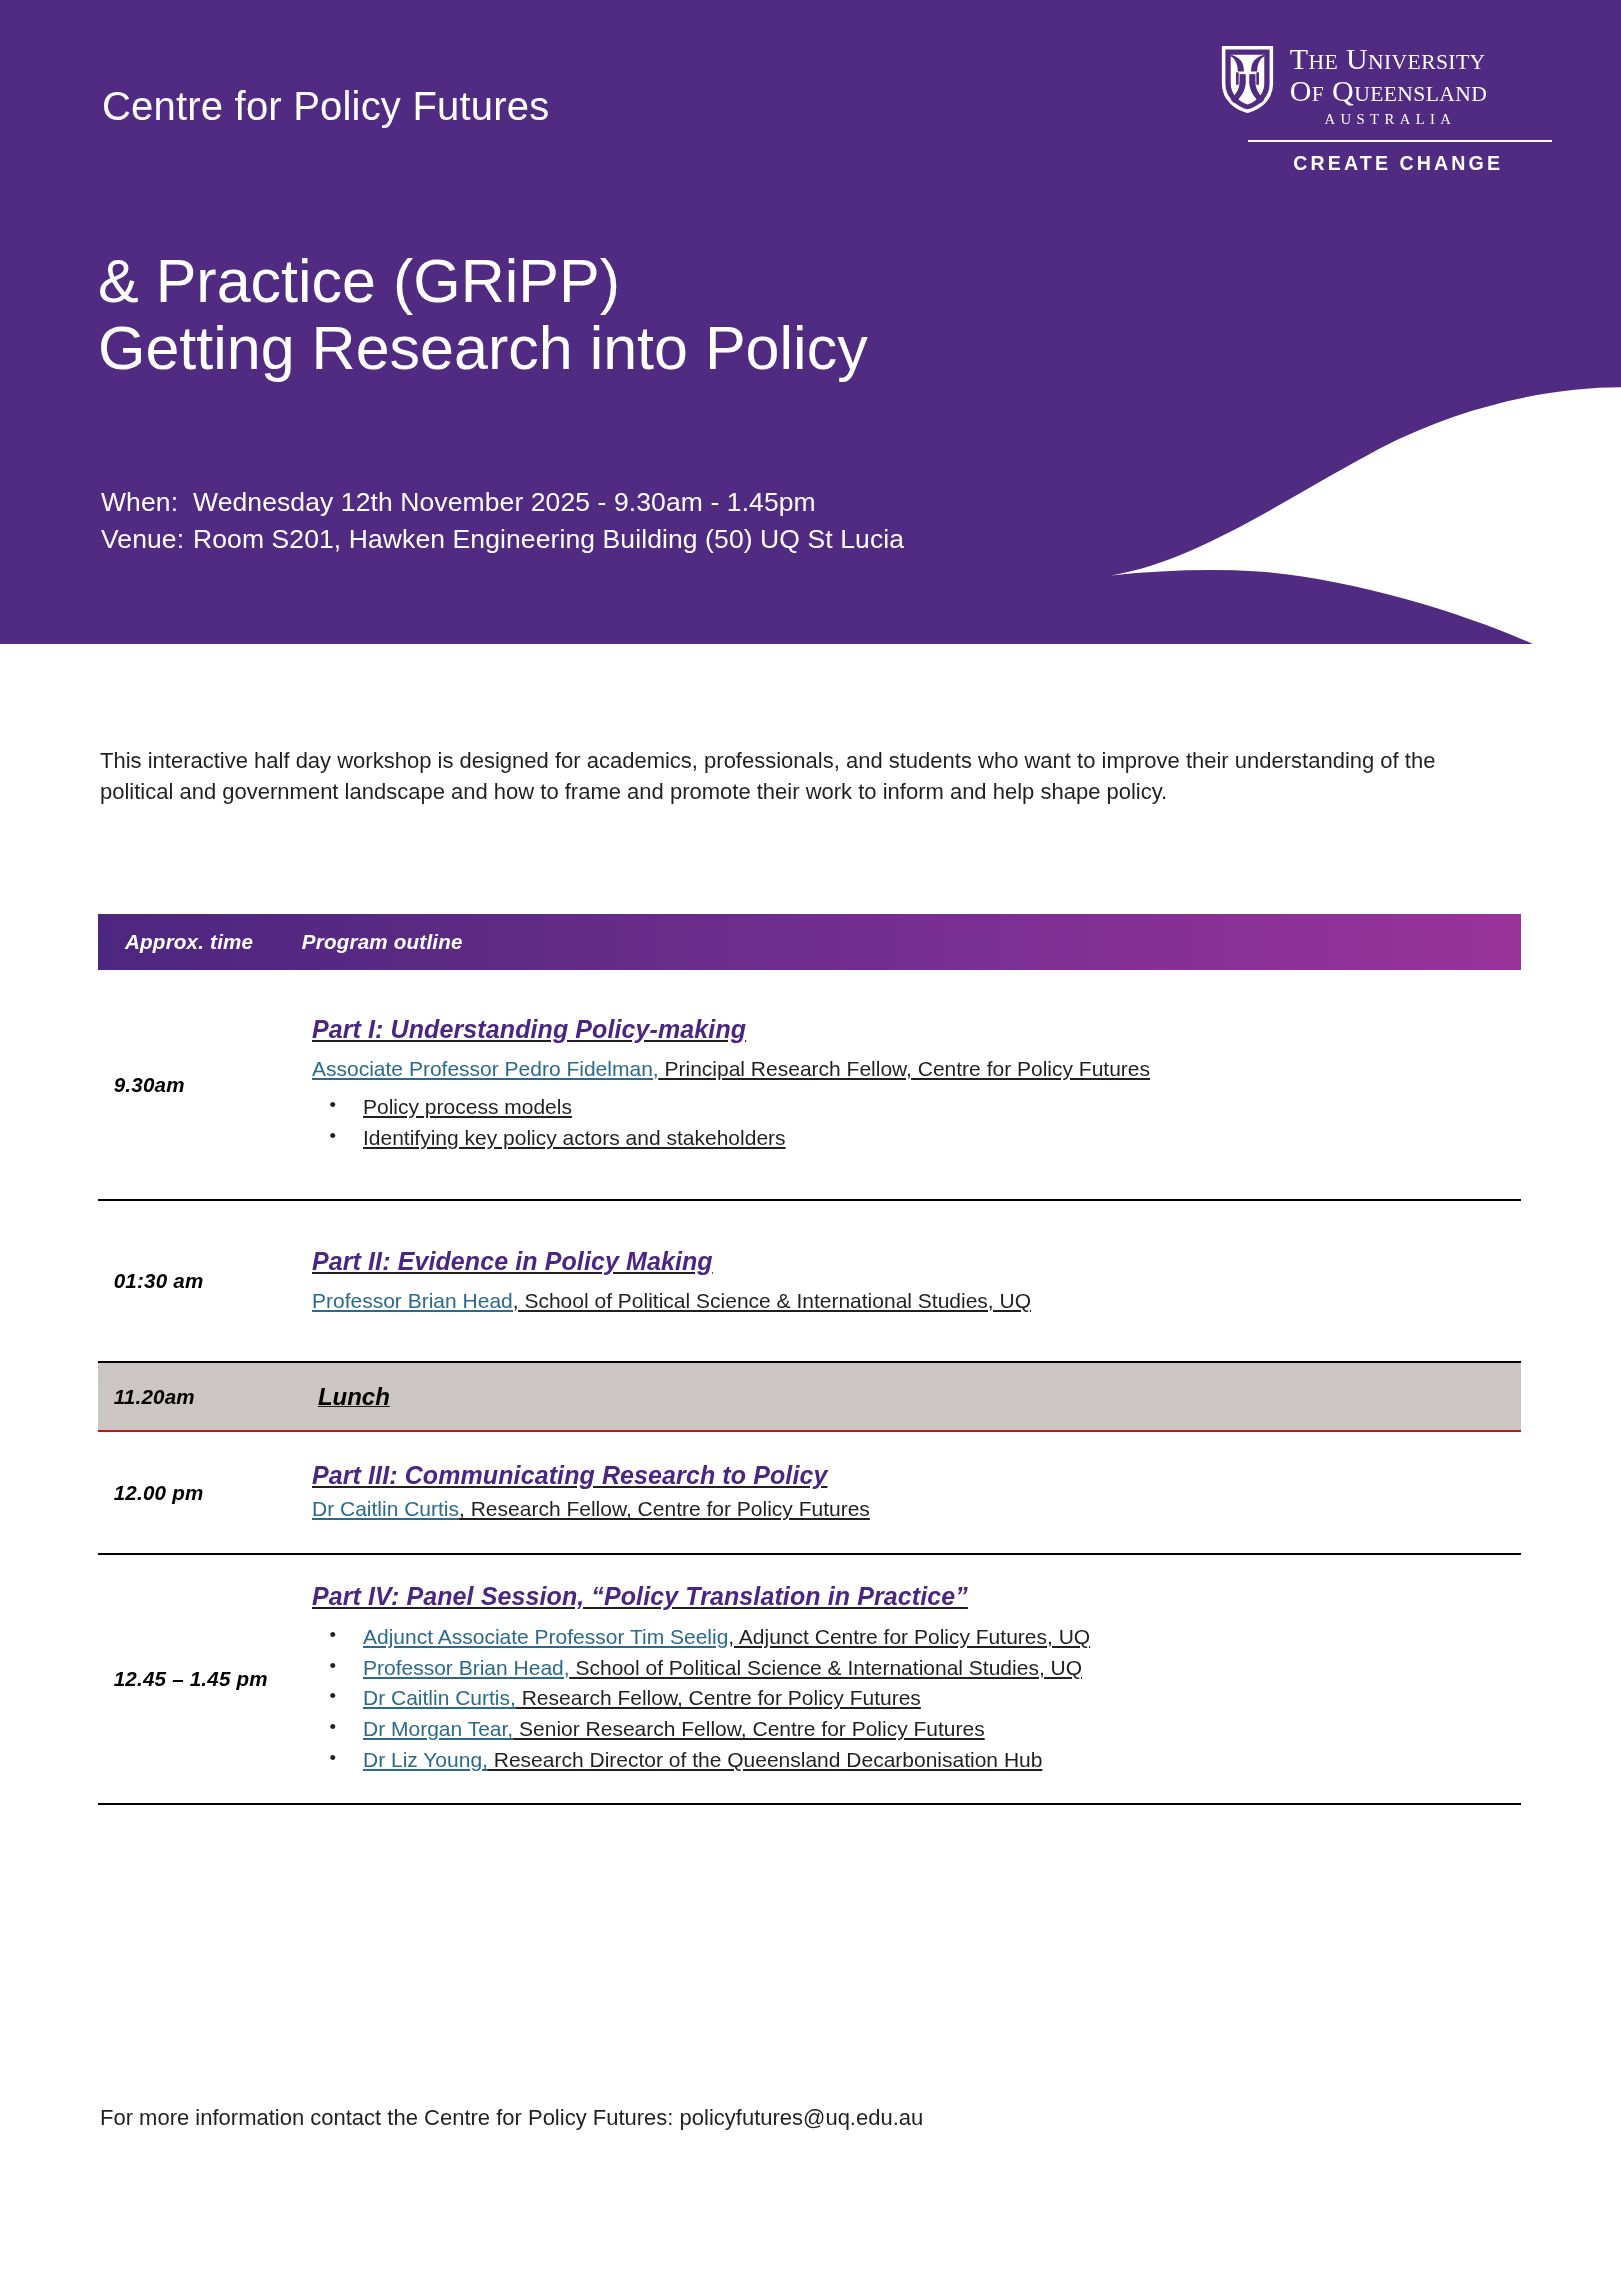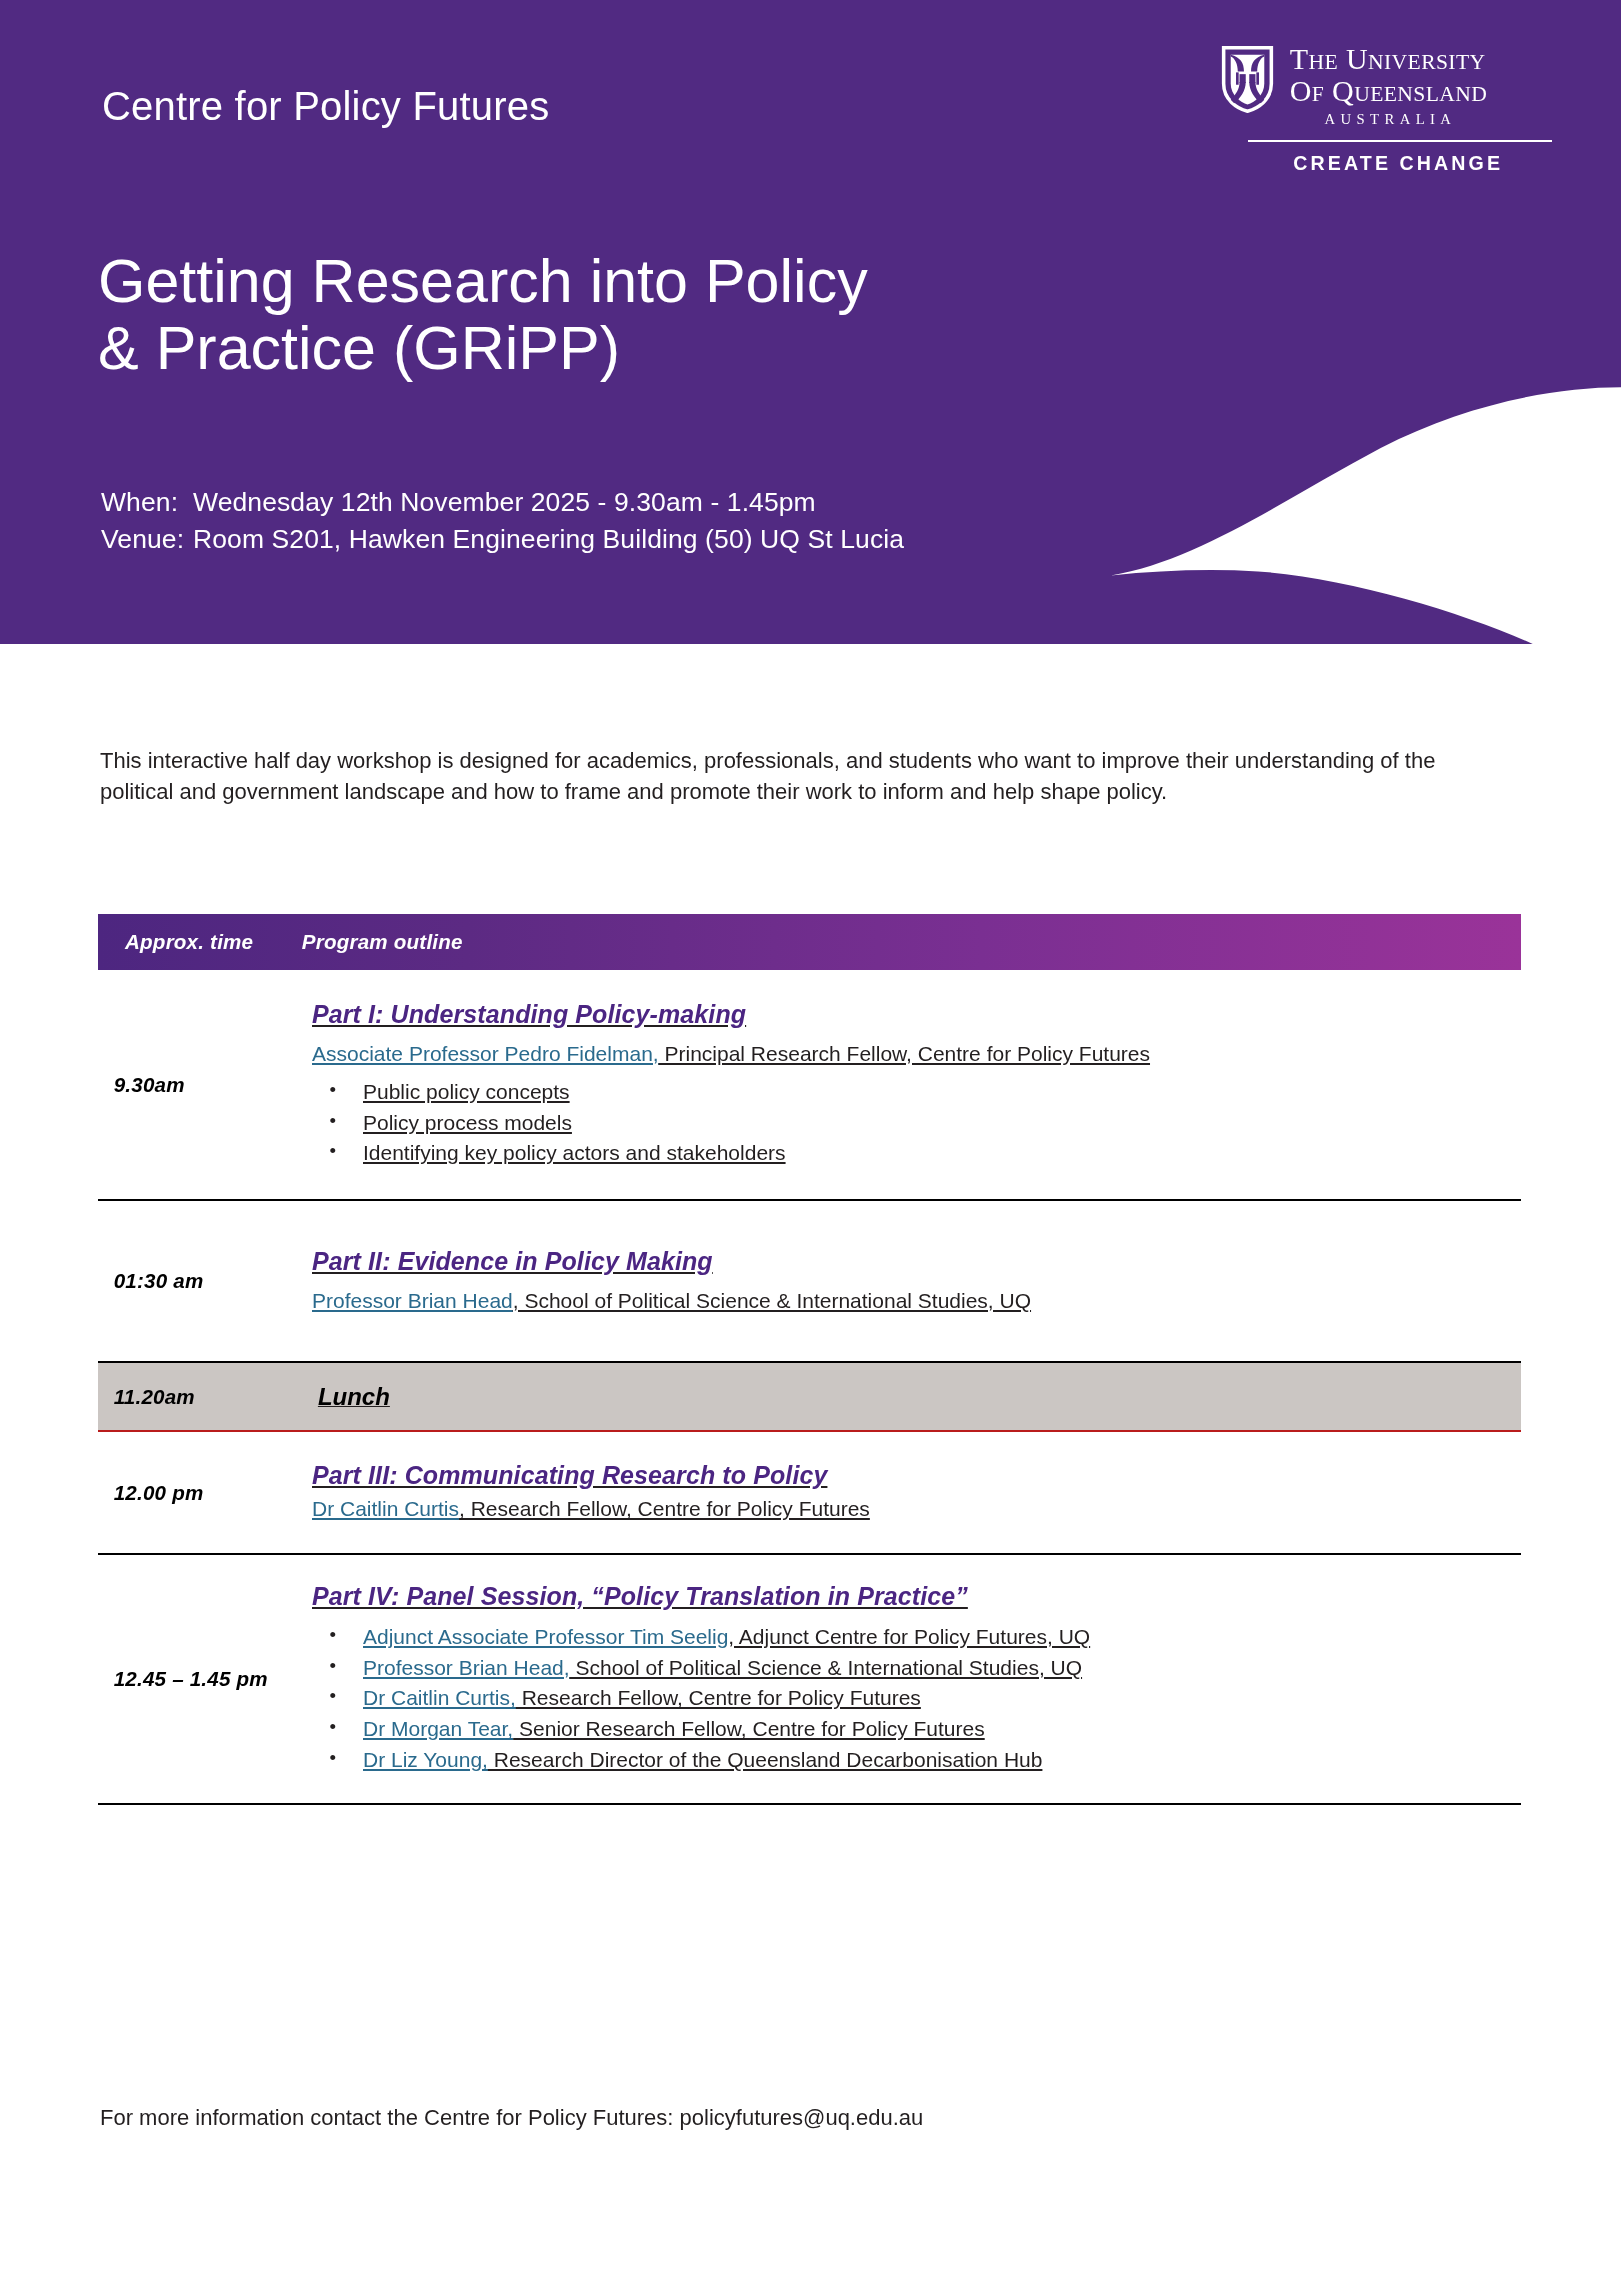--- a/index.html
+++ b/index.html
@@ -242,22 +242,22 @@
 
 <div class="banner">
 
   <svg class="banner-wave" viewBox="0 0 520 300" preserveAspectRatio="none" aria-hidden="true">
     <path d="M 0 230 C 90 215 180 150 275 100 C 360 56 450 38 520 38 L 520 300 L 430 300 C 360 268 240 232 150 226 C 100 223 50 225 0 230 Z" fill="#ffffff"></path>
   </svg>
 
   <div class="brand-line">Centre for Policy Futures</div>
 
   <div class="event-title">
+    <span class="t-line">&amp; Practice (GRiPP)</span>
     <span class="t-line">Getting Research into Policy</span>
-    <span class="t-line">&amp; Practice (GRiPP)</span>
   </div>
 
   <div class="details">
     <div class="details-row">
       <span class="details-label">When:</span>
       <span class="details-value">Wednesday 12th November 2025 - 9.30am - 1.45pm</span>
     </div>
     <div class="details-row">
       <span class="details-label">Venue:</span>
       <span class="details-value">Room S201, Hawken Engineering Building (50) UQ St Lucia</span>
@@ -297,21 +297,20 @@
     <div class="cell col-time">Approx. time</div>
     <div class="cell col-body">Program outline</div>
   </div>
 
   <div class="prog-row" style="min-height:231px;">
     <div class="row-time">9.30am</div>
     <div class="row-body">
       <div class="part-title">Part I: Understanding Policy-making</div>
       <div class="presenter"><span class="lnk">Associate Professor Pedro Fidelman,</span><span> Principal Research Fellow, Centre for Policy Futures</span></div>
       <ul class="bullets">
-        <li>Public policy concepts</li>
         <li>Policy process models</li>
         <li>Identifying key policy actors and stakeholders</li>
       </ul>
     </div>
   </div>
 
   <div class="prog-row no-rule" style="min-height:160px;">
     <div class="row-time">01:30 am</div>
     <div class="row-body">
       <div class="part-title">Part II: Evidence in Policy Making</div>

